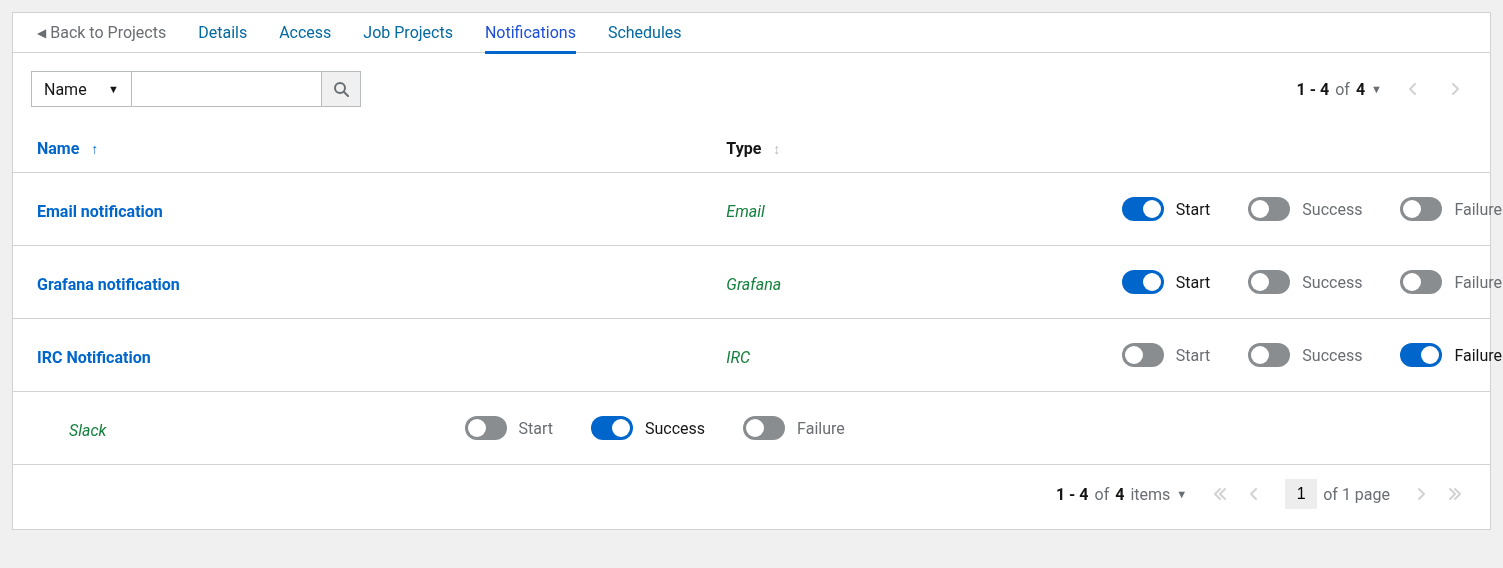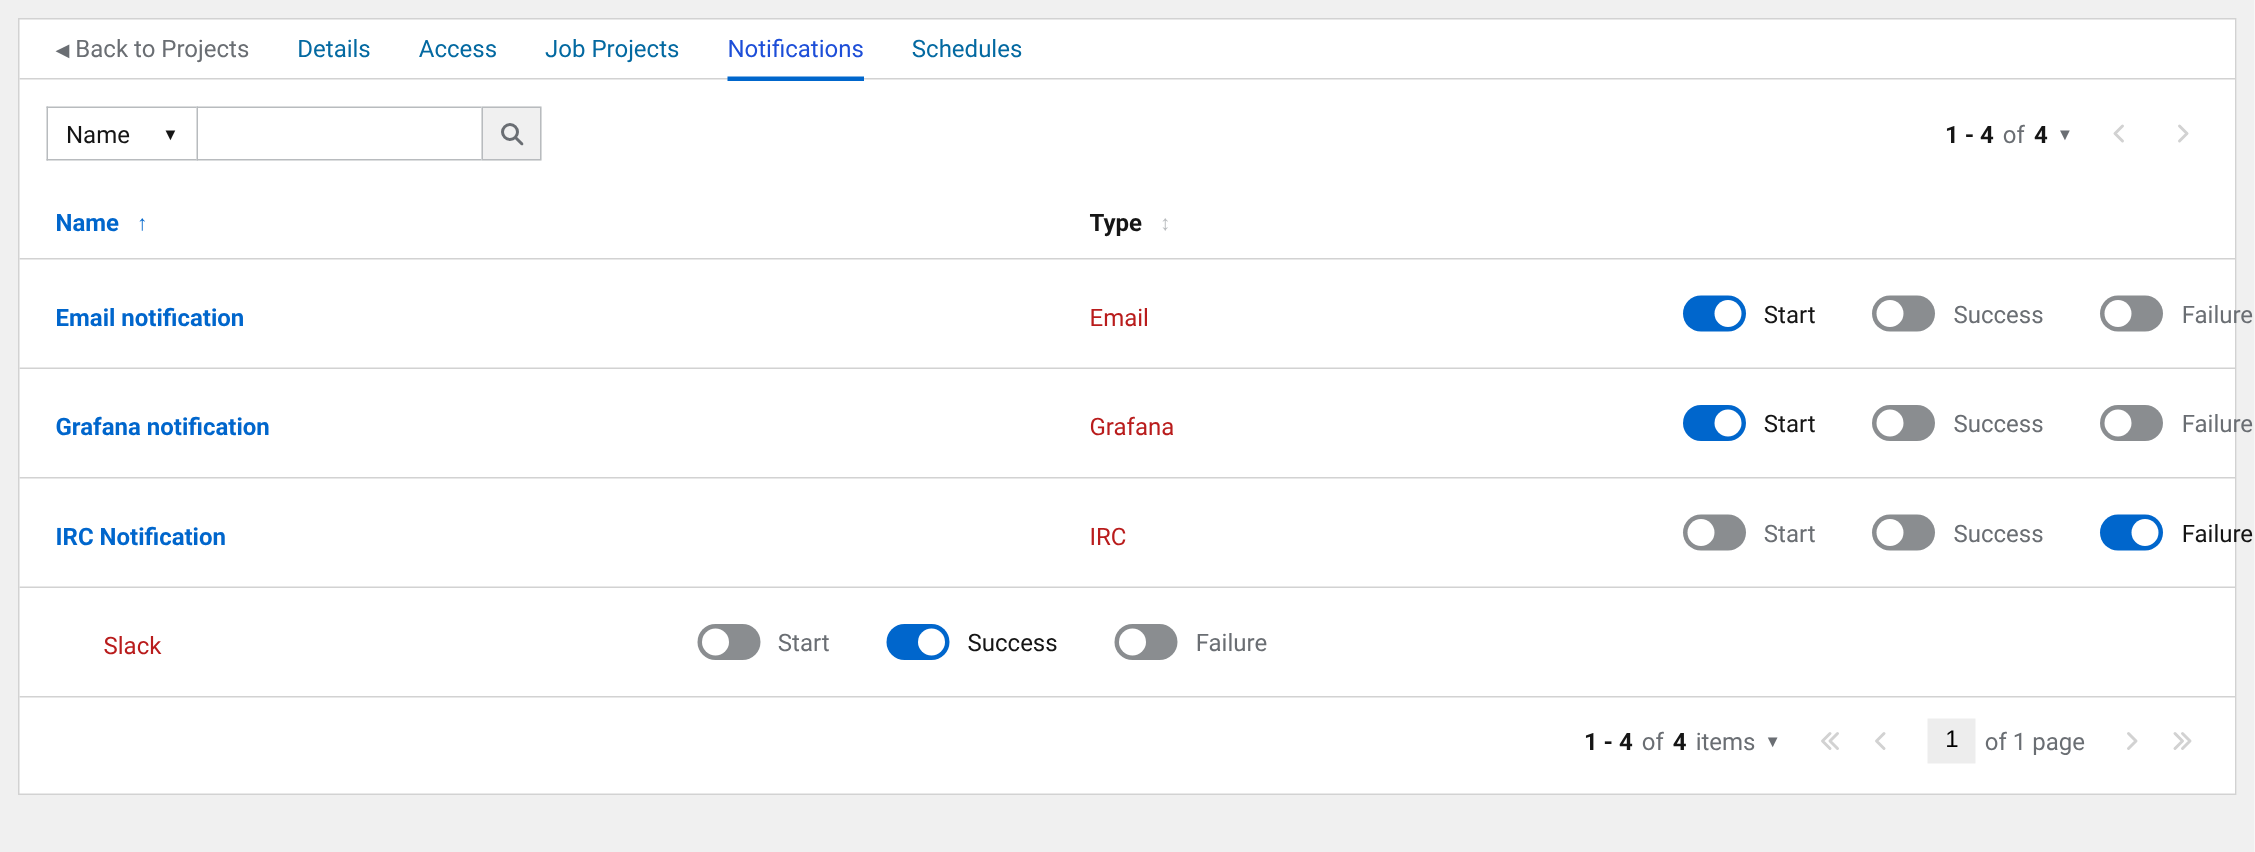--- a/index.html
+++ b/index.html
@@ -138,21 +138,21 @@
     align-items: flex-end;
     padding: 24px 24px;
     border-bottom: 1px solid #d2d2d2;
   }
   .trow .col-name a {
     color: #0066cc;
     font-weight: 700;
     text-decoration: none;
     cursor: pointer;
   }
-  .trow .col-type { color: #b91c1c; }
+  .trow .col-type { color: #15803d; font-style: italic; }
   .opts-wrap {
     display: flex;
     align-items: center;
     justify-content: flex-start;
     gap: 14px;
   }
   .opt {
     display: flex;
     align-items: center;
     gap: 12px;

